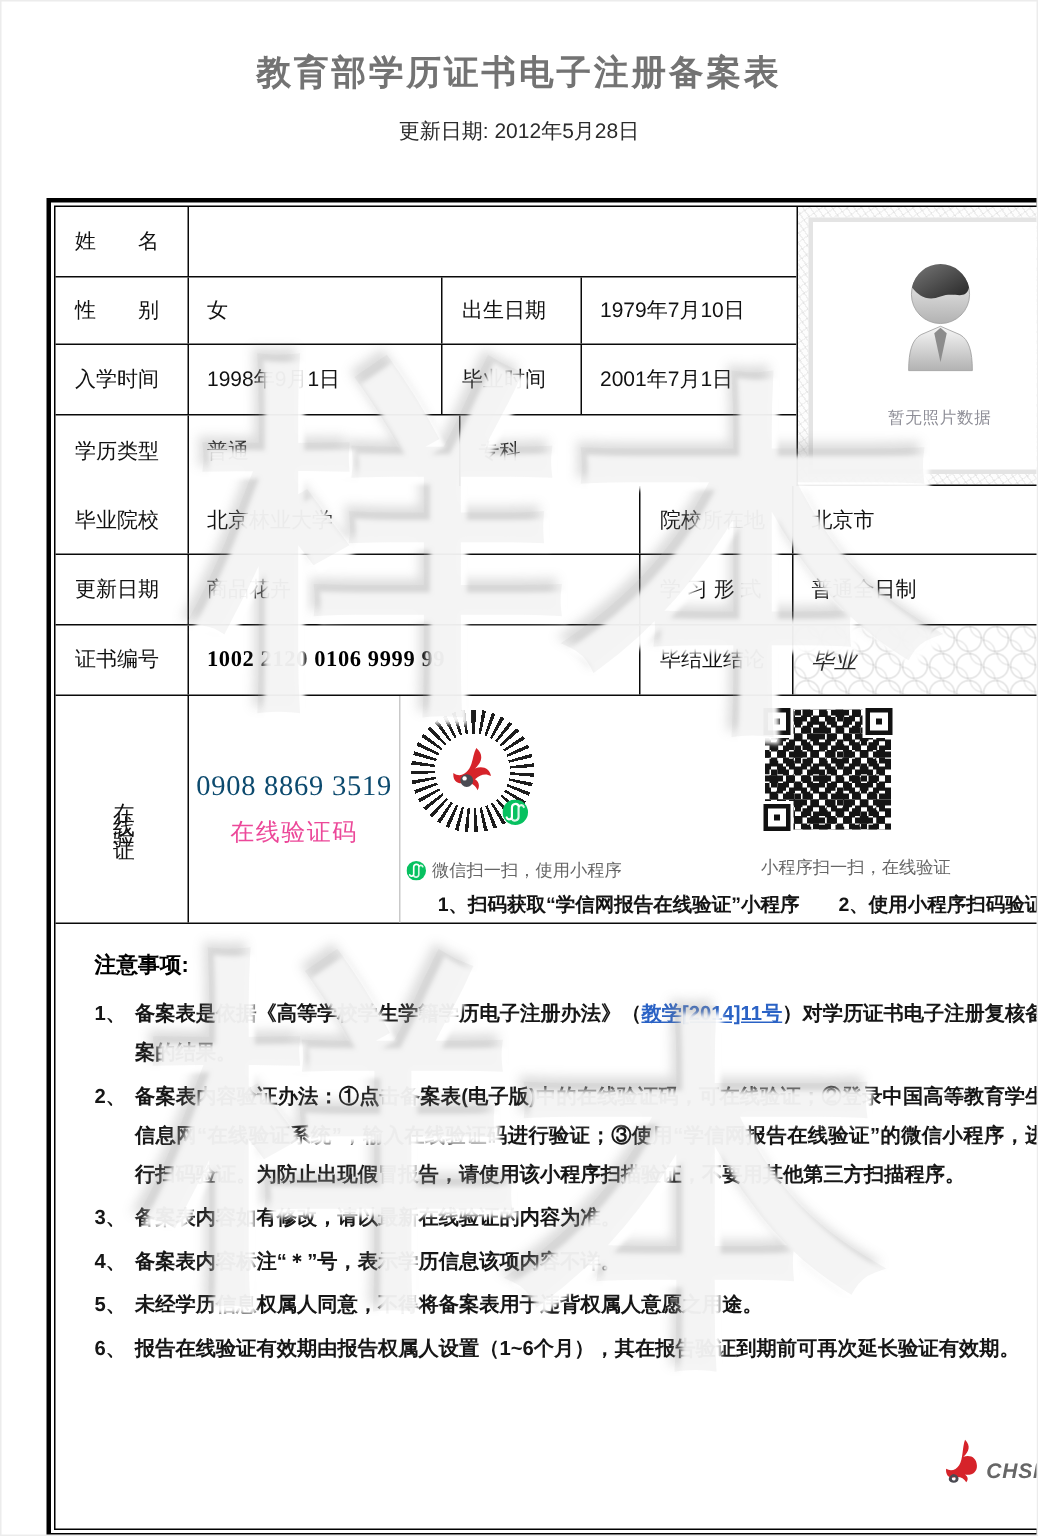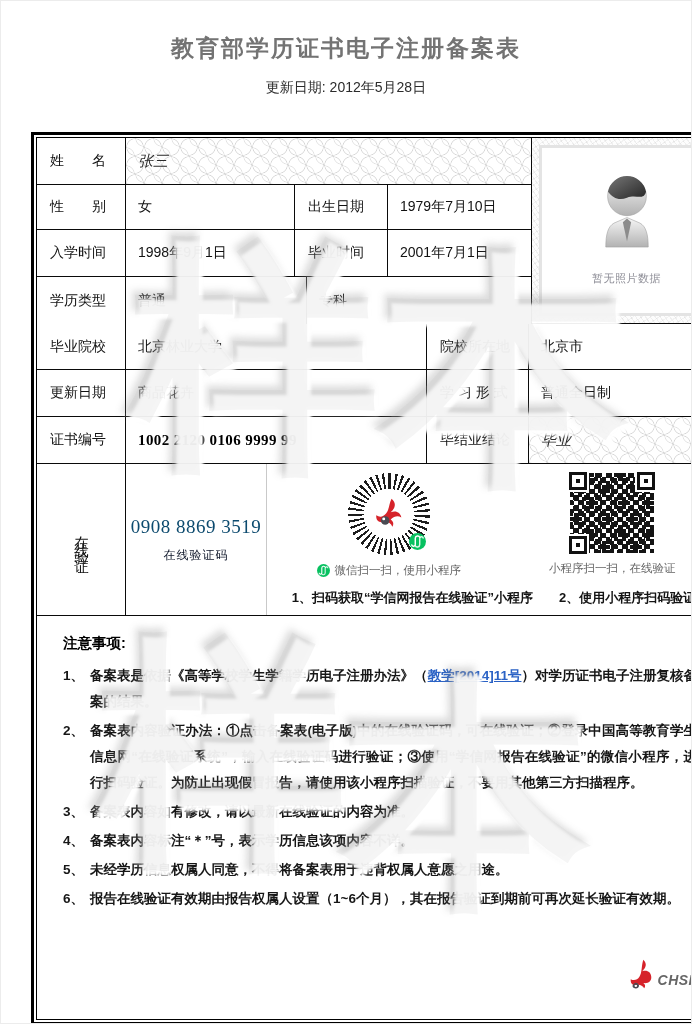--- a/index.html
+++ b/index.html
@@ -59,25 +59,25 @@
   
   .verify-row { display:flex; height:152px; border-bottom:1px solid #0a0a0a; }
   .verify-label { width:89px; flex:none; border-right:1px solid #0a0a0a;
     display:flex; align-items:center; justify-content:center; }
   .verify-label span { writing-mode:vertical-rl; letter-spacing:8px;
     font-size:14.5px; color:#111; }
   .verify-code-cell { width:141px; flex:none; border-right:1px solid #c9c9c9;
     display:flex; flex-direction:column; align-items:center; justify-content:center; gap:9px; }
   .verify-code { font-family:"Liberation Serif", serif; font-weight:400;
     font-size:19px; color:#0c4a6e; letter-spacing:.5px; cursor:pointer; }
-  .verify-code-caption { font-size:12px; color:#0f172a; letter-spacing:1px; }
+  .verify-code-caption { font-size:16px; color:#ec4899; letter-spacing:1px; }
 
   .qr-area { flex:1 1 auto; display:flex; flex-direction:column; padding:6px 4px 8px; }
   .qr-cols { flex:1 1 auto; display:flex; }
-  .qr-col { display:flex; flex-direction:column; align-items:center; gap:5px; }
+  .qr-col { display:flex; flex-direction:column; align-items:flex-start; gap:15px; }
   .qr-col.left { width:53%; }
   .qr-col.right { width:47%; }
   .qr-caption { font-size:11.5px; color:#666; display:flex; align-items:center; gap:4px; }
 
   
   .mp-wrap { position:relative; width:88px; height:88px; }
   .mp-dots { position:absolute; inset:0; border-radius:50%;
     background:repeating-conic-gradient(#1c1c1c 0deg 3.5deg, transparent 3.5deg 9.2deg);
     -webkit-mask:radial-gradient(circle at 50% 50%, transparent 0 25px, #000 25px 41px, transparent 41px);
     mask:radial-gradient(circle at 50% 50%, transparent 0 25px, #000 25px 41px, transparent 41px); }
@@ -132,23 +132,20 @@
   <span class="wm wm2">本</span>
   <span class="wm wm3">样</span>
   <span class="wm wm4">本</span>
 
   <div class="doc">
 
     <div class="top-wrap">
       <div class="top-left">
         <div class="row r1">
           <div class="cell cell-label w-lab">姓　　名</div>
-          <div class="cell cell-value cell-grow guilloche">
-            <span class="script-text">张三</span>
-          </div>
         </div>
         <div class="row r2">
           <div class="cell cell-label w-lab">性　　别</div>
           <div class="cell cell-value w-val2" style="border-right:1px solid #0a0a0a;">女</div>
           <div class="cell cell-label w-lab2">出生日期</div>
           <div class="cell cell-value cell-grow">1979年7月10日</div>
         </div>
         <div class="row r3">
           <div class="cell cell-label w-lab">入学时间</div>
           <div class="cell cell-value w-val2" style="border-right:1px solid #0a0a0a;">1998年9月1日</div>

